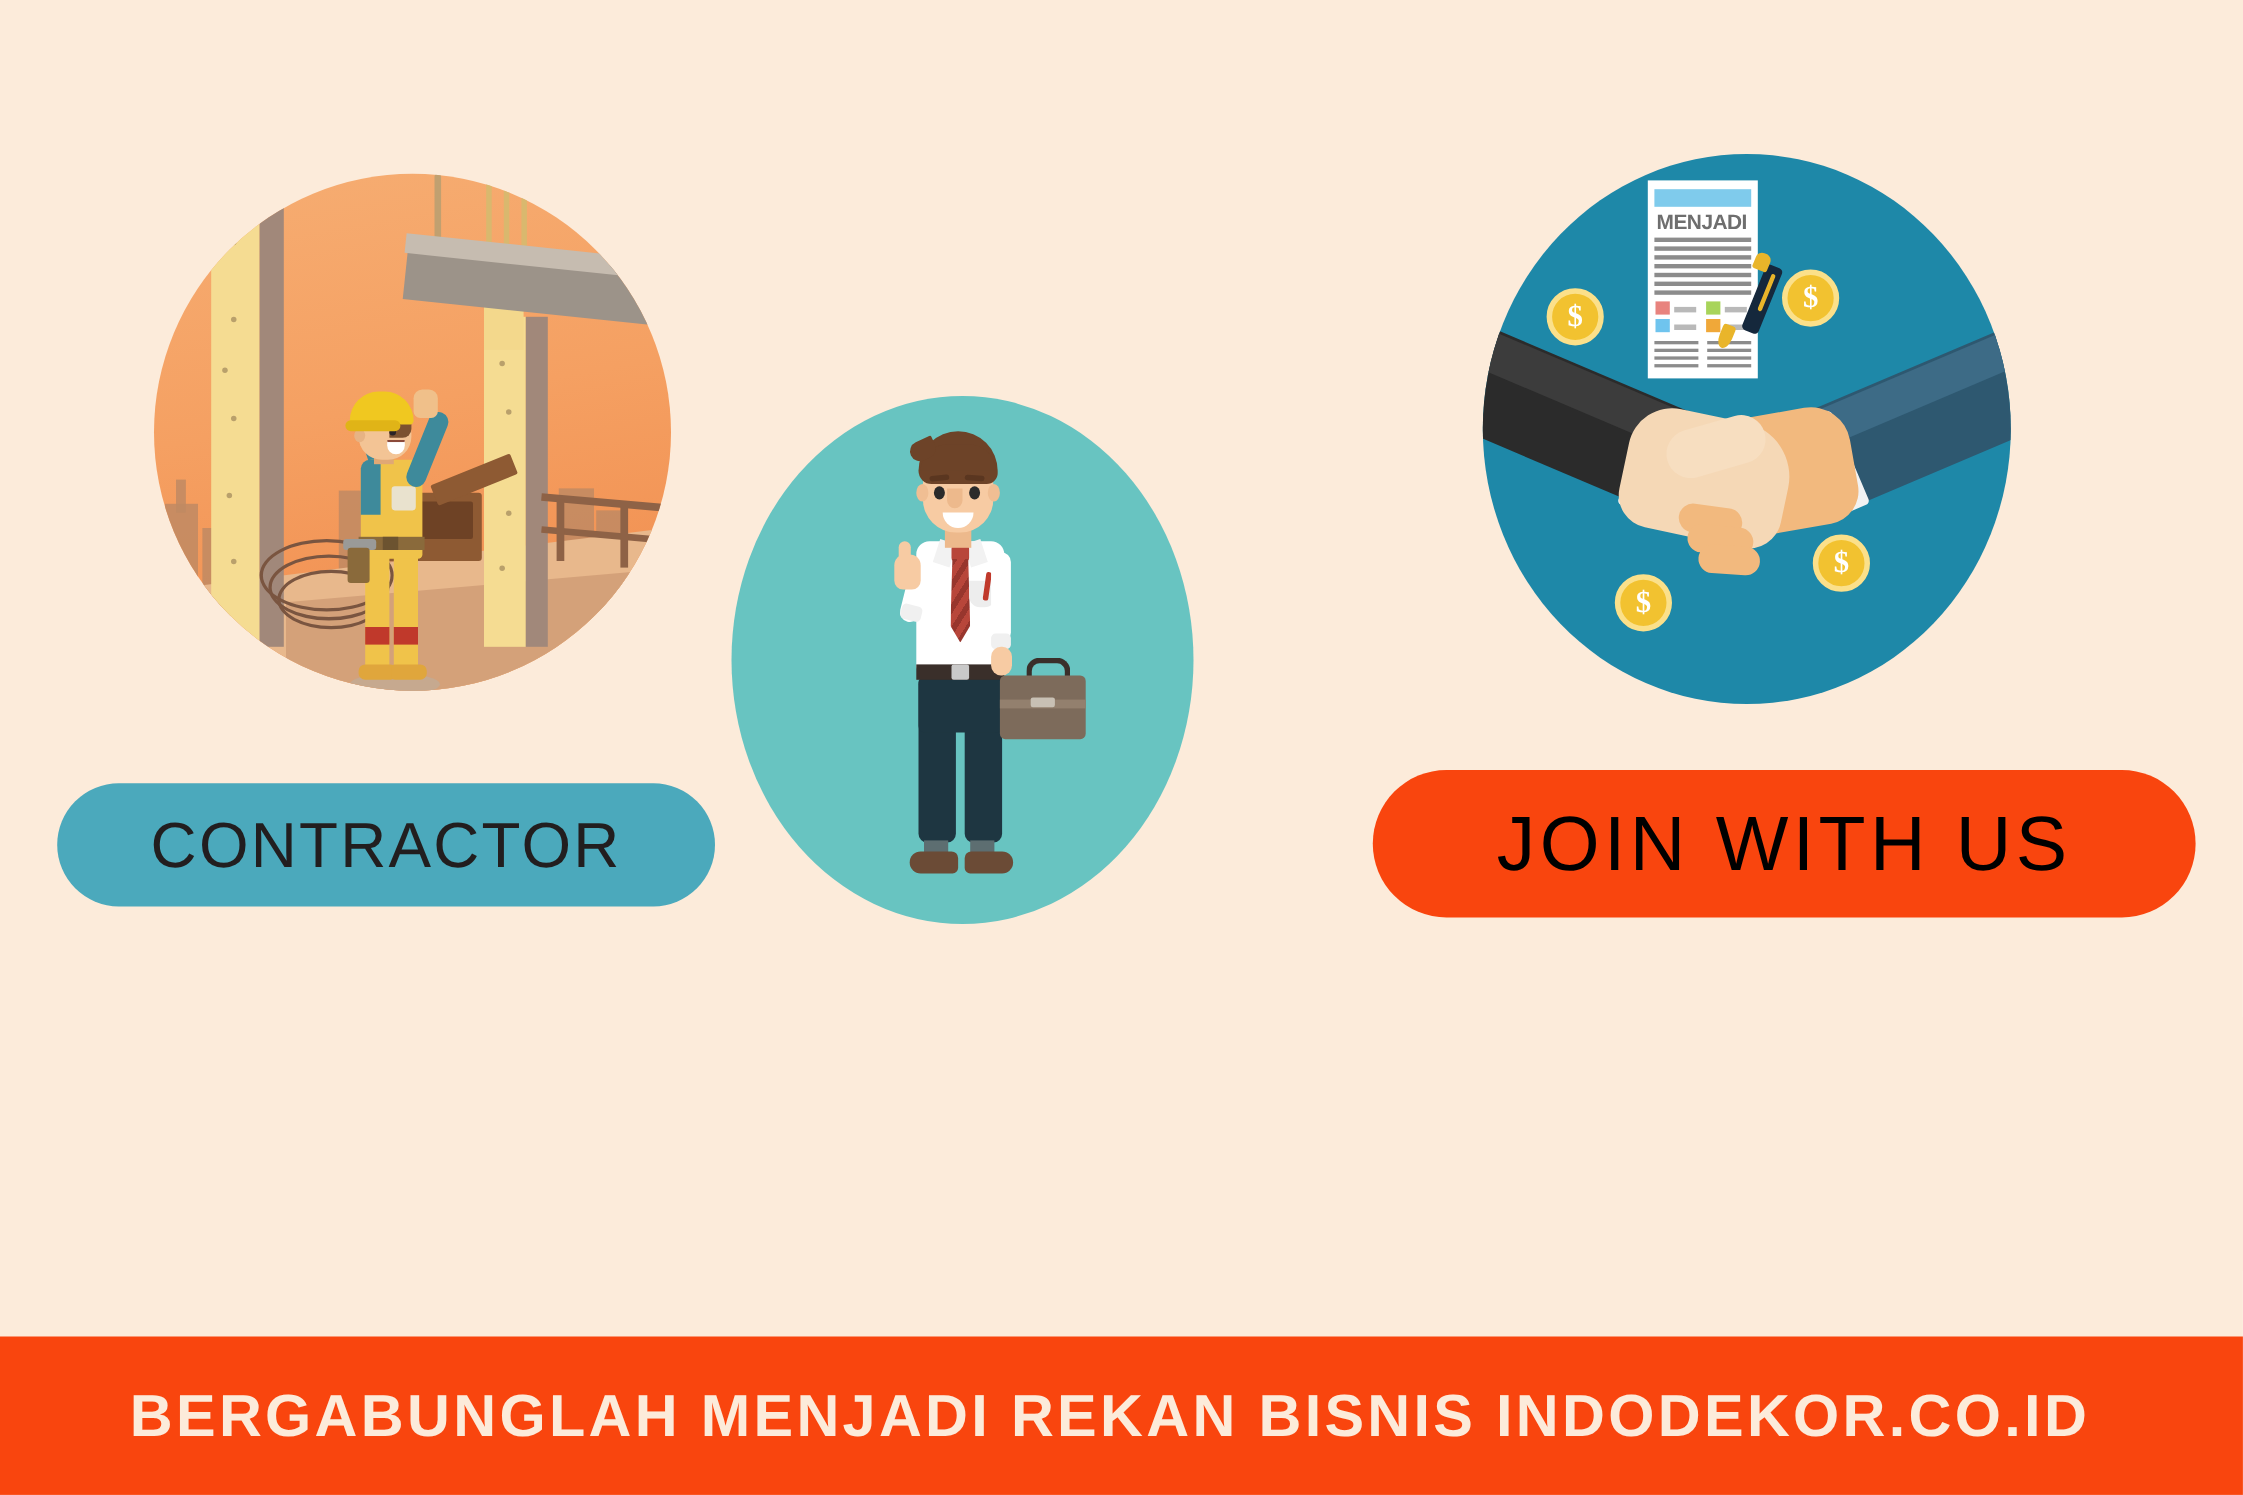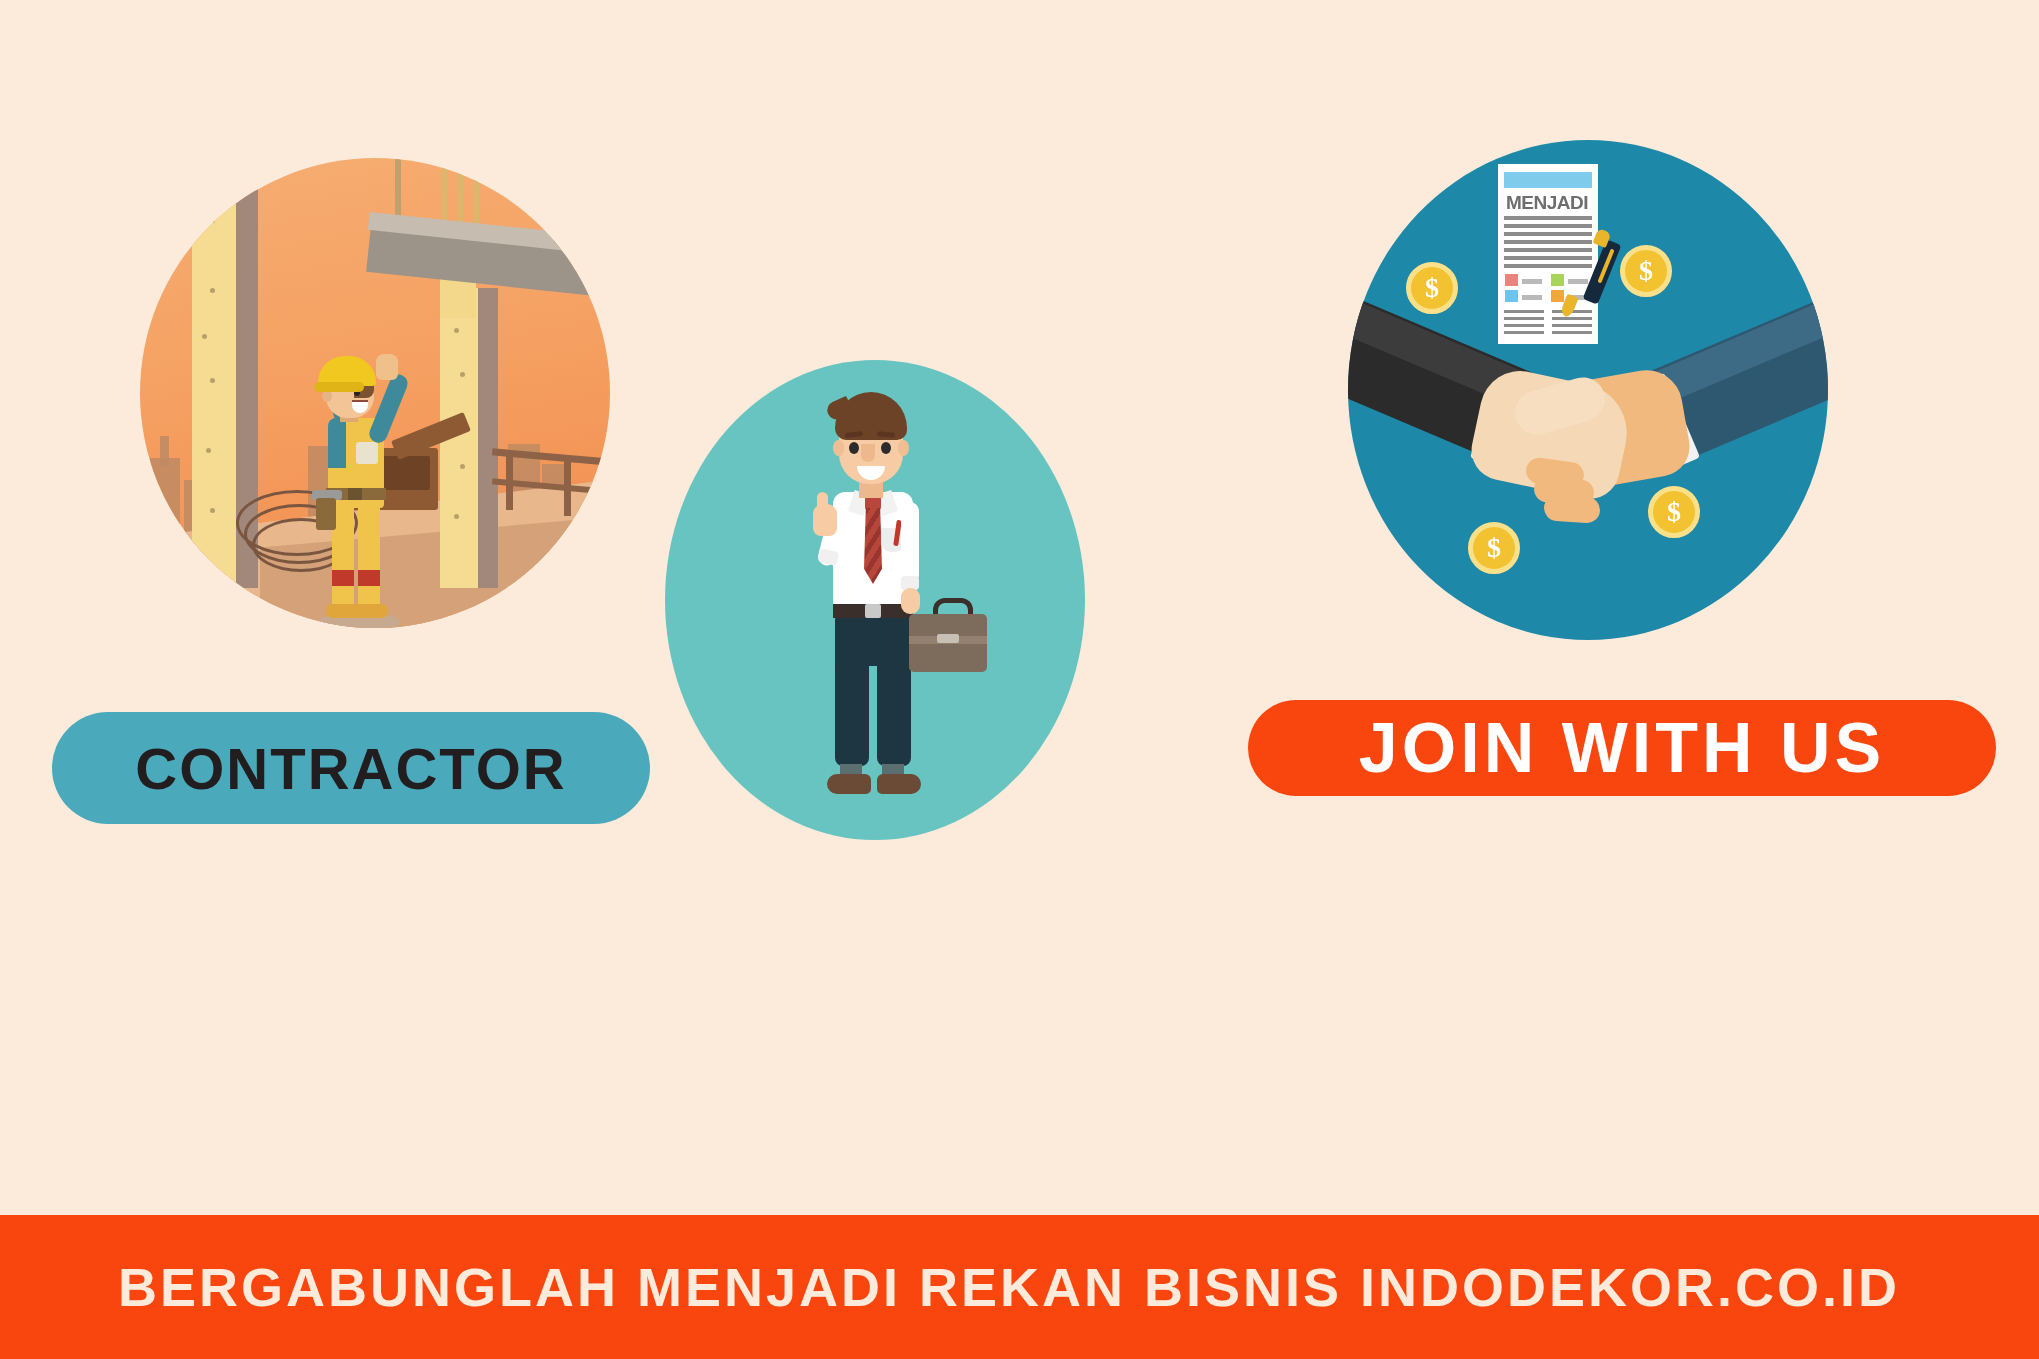--- a/index.html
+++ b/index.html
@@ -226,38 +226,38 @@
   #coin3 { left: 120px; top: 382px; }
   #coin4 { left: 300px; top: 346px; }
 
   
   .pill {
     position: absolute;
     display: flex;
     align-items: center;
     justify-content: center;
     border-radius: 999px;
-    font-weight: bold;
+    font-weight: normal;
     letter-spacing: 2px;
     white-space: nowrap;
     user-select: none;
   }
   #pill-contractor {
     left: 52px; top: 712px; width: 598px; height: 112px;
     background: #4BA9BC; color: #221E1F;
     font-size: 58px;
   }
   #pill-interior {
     left: 598px; top: 916px; width: 692px; height: 110px;
     background: #2A2326; color: #FFFFFF;
     font-size: 58px;
   }
   #pill-join {
-    left: 1248px; top: 700px; width: 748px; height: 96px;
-    background: #F9450E; color: #ffffff;
+    left: 1248px; top: 700px; width: 748px; height: 134px;
+    background: #F9450E; color: #000000;
     font-size: 70px; letter-spacing: 4px;
   }
 
   
   #footer-band {
     left: 0; top: 1215px; width: 2039px; height: 144px;
     background: #F9450E;
     display: flex; align-items: center;
   }
   #footer-text {

